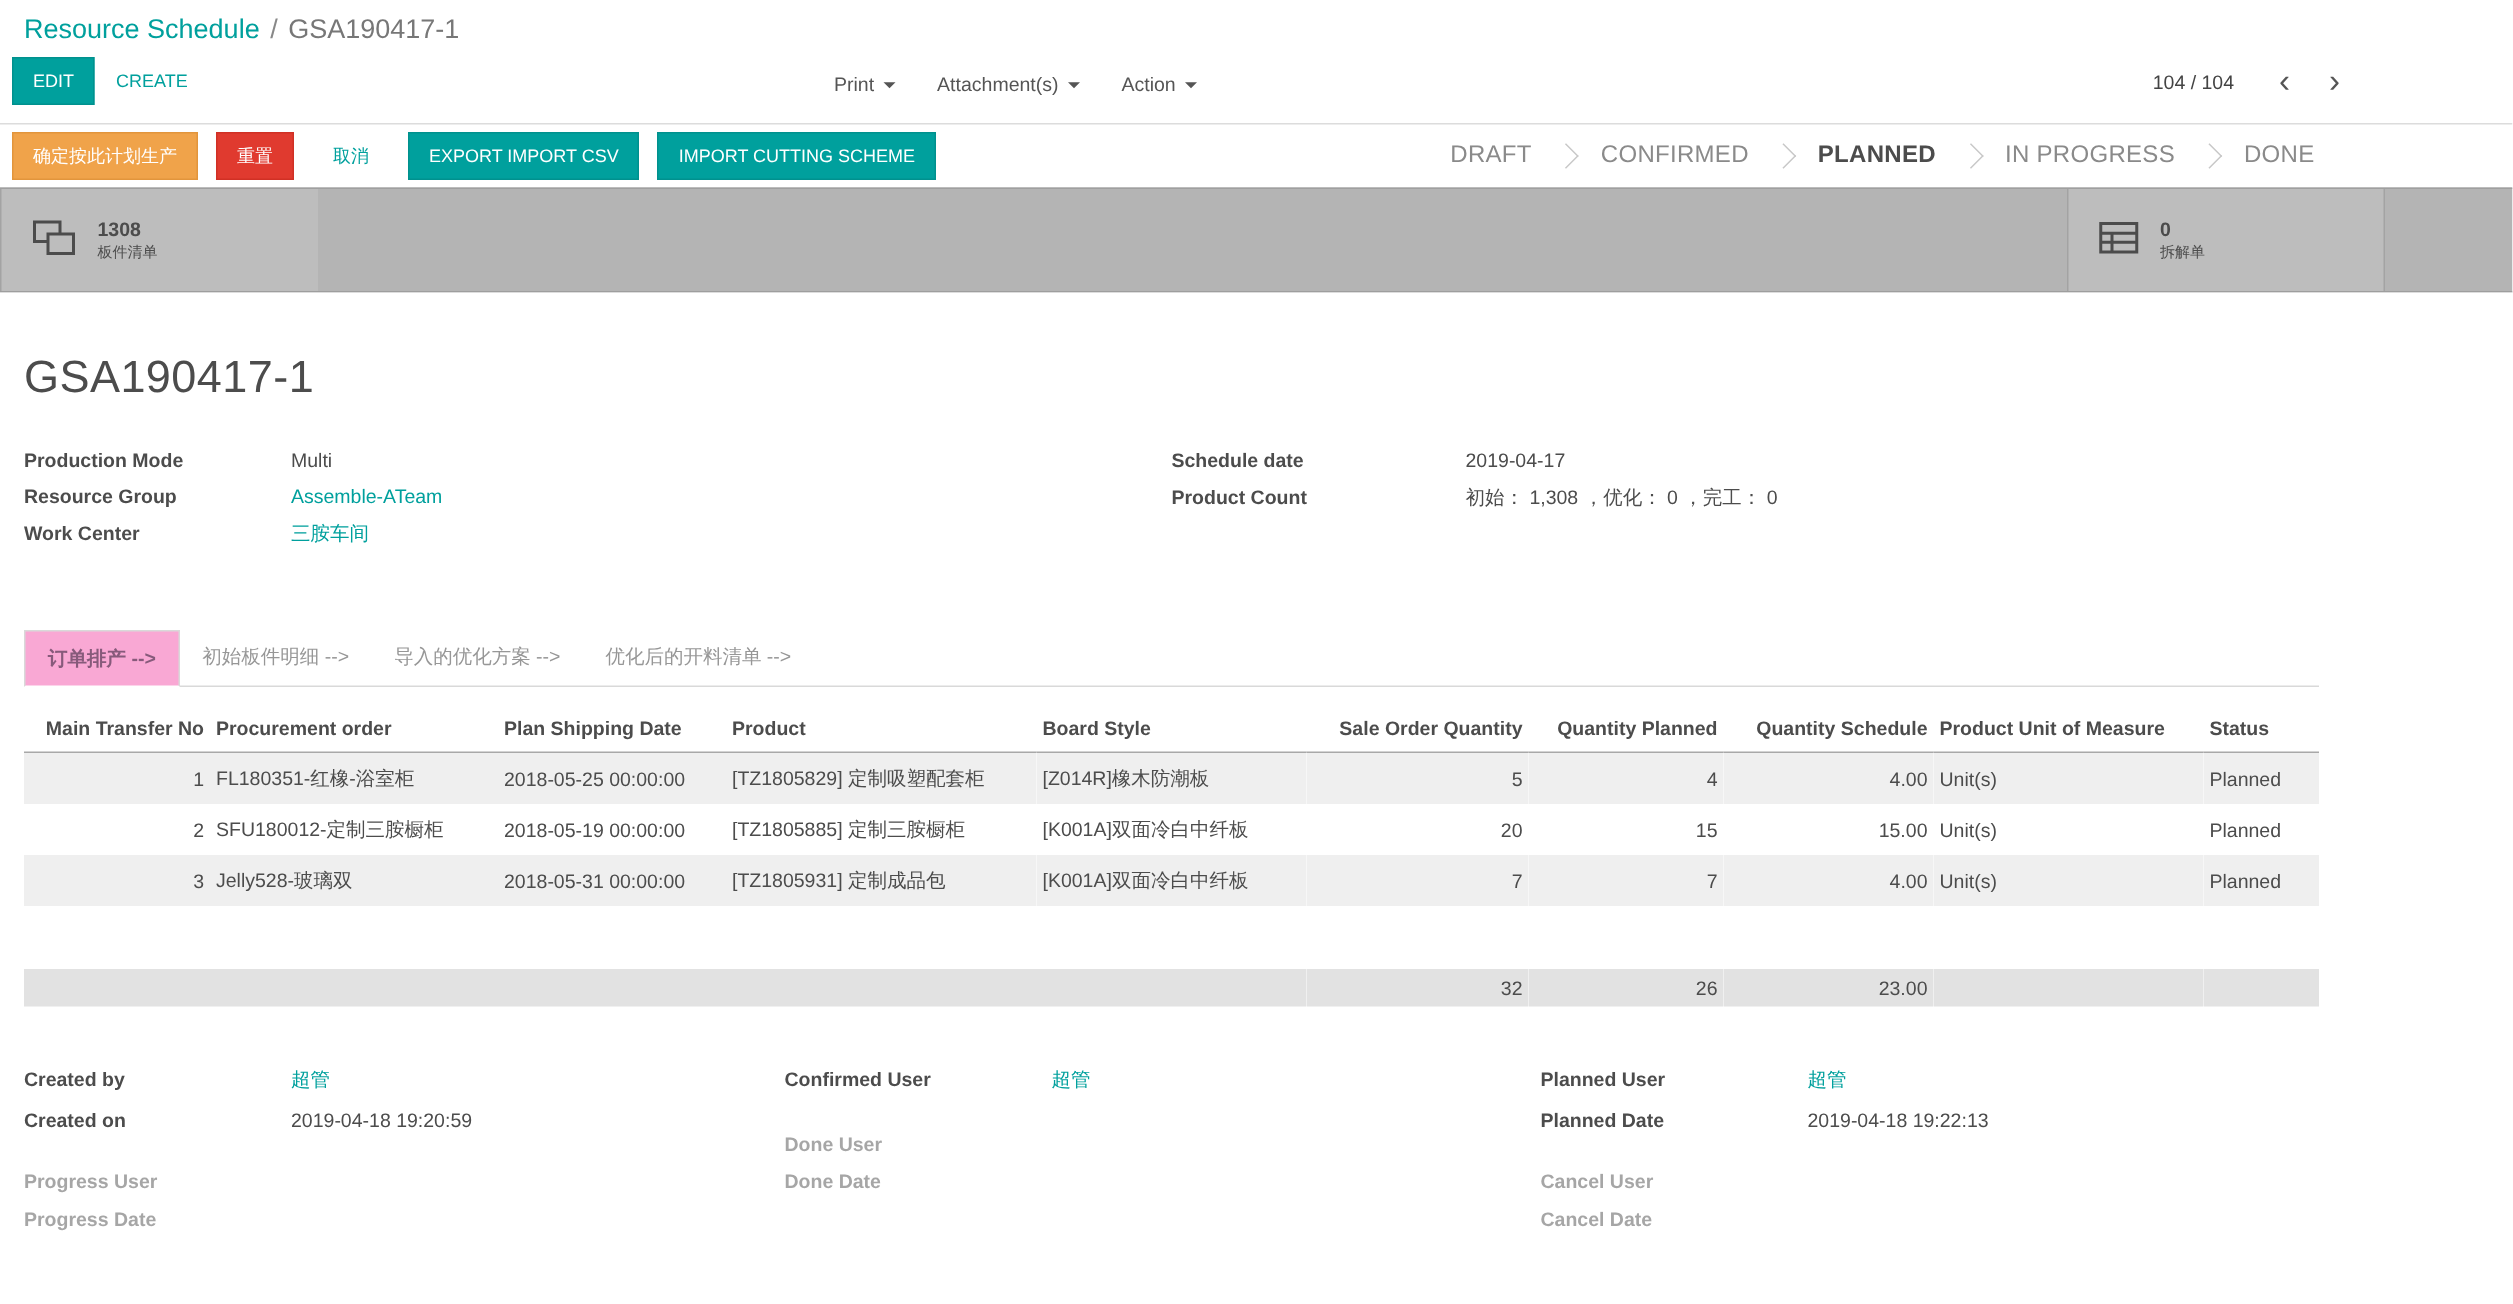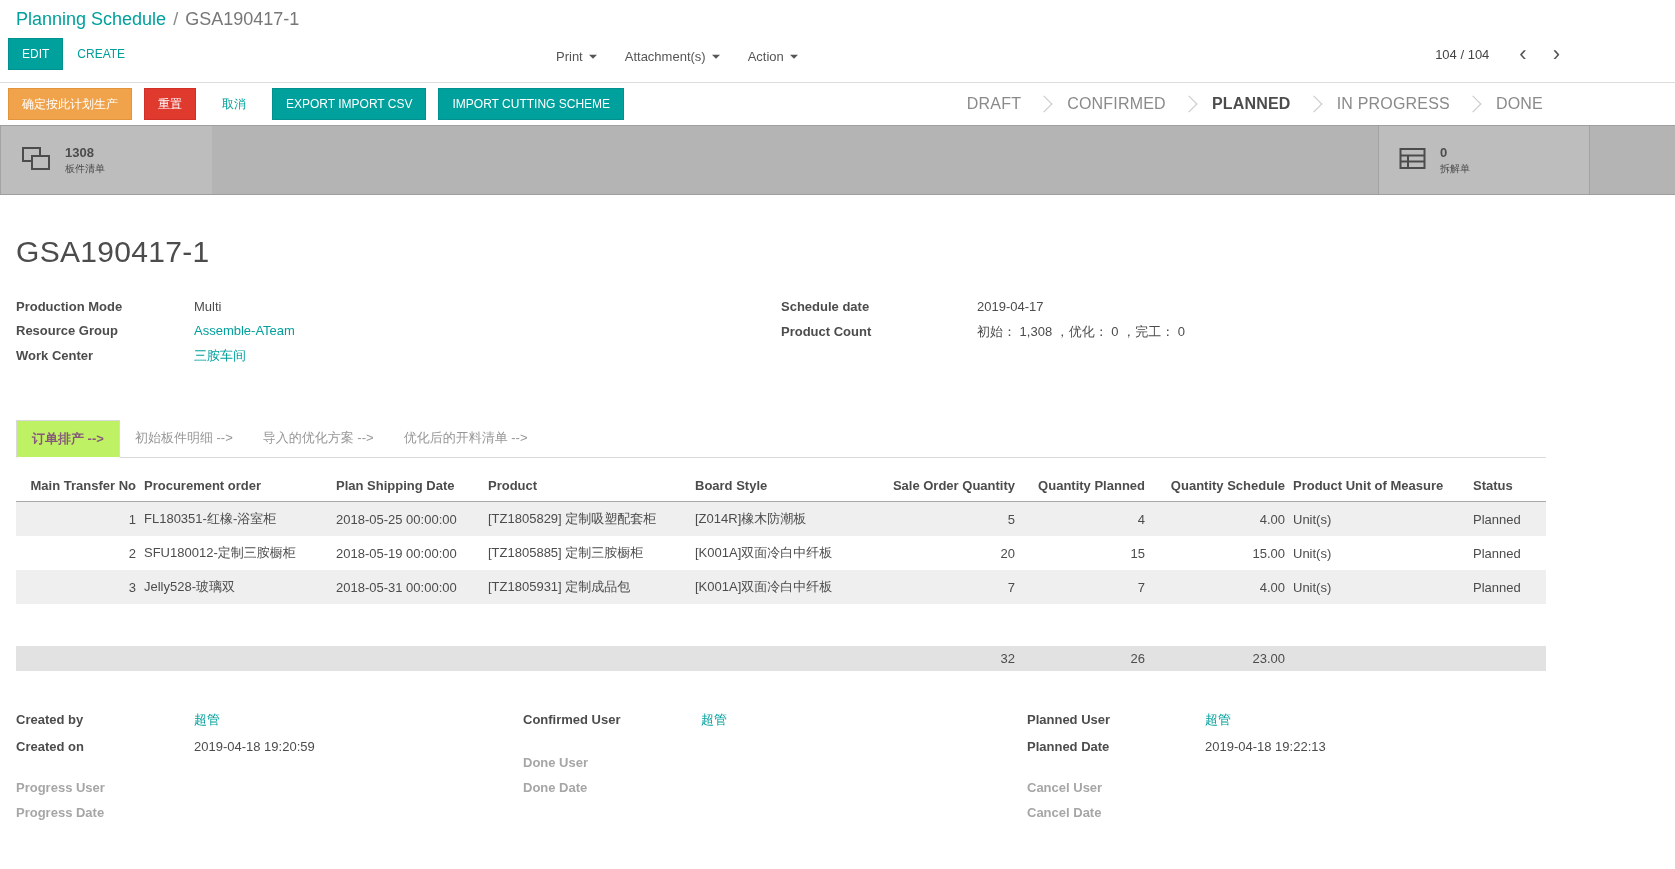--- a/index.html
+++ b/index.html
@@ -56,21 +56,21 @@
   .field-groups { display: flex; }
   .fgroup { width: 50%; }
   .frow { display: flex; margin-bottom: 9px; align-items: baseline; }
   .flabel { flex: 0 0 178px; font-weight: bold; }
   .fgroup-right .flabel { flex: 0 0 196px; }
   .link { color: #00a09d; cursor: pointer; }
 
   
   .tabs { display: flex; border-bottom: 1px solid #d9d9d9; margin-top: 46px; }
   .tab { padding: 9px 15px; color: #979797; cursor: pointer; margin-bottom: -1px; white-space: nowrap; }
-  .tab.active { color: #875a7b; font-weight: bold; background: #bef264; border: 1px solid #d9d9d9; border-bottom: 1px solid #fff; }
+  .tab.active { color: #875a7b; font-weight: bold; background: #f9a8d4; border: 1px solid #d9d9d9; border-bottom: 1px solid #fff; }
 
   
   table.lines { width: 100%; border-collapse: collapse; table-layout: fixed; margin-top: 12px; }
   .lines th { font-weight: bold; text-align: left; padding: 8px 4px; border-bottom: 1px solid #a8a8a8; white-space: nowrap; overflow: hidden; cursor: pointer; font-size: 13px; }
   .lines td { padding: 8px 4px; white-space: nowrap; overflow: hidden; font-size: 13px; }
   .lines tbody tr { cursor: pointer; }
   .lines tbody tr:nth-child(odd) { background: #efefef; }
   .lines .num { text-align: right; }
   .lines tfoot tr.spacer td { height: 42px; background: #fff; padding: 0; }
   .lines tfoot tr.totals td { background: #e2e2e2; padding: 5px 4px; }
@@ -80,21 +80,21 @@
   .ff-row { display: flex; margin-bottom: 10px; align-items: baseline; }
   .ff-row.gap { margin-top: 26px; }
   .ff-label { flex: 0 0 178px; font-weight: bold; }
   .ff-row.muted .ff-label { color: #a6a6a6; }
 </style>
 </head>
 <body>
 
 <div class="control-panel">
   <div class="breadcrumb">
-    <span class="bc-parent">Planning Schedule</span><span class="bc-sep">/</span><span class="bc-current">GSA190417-1</span>
+    <span class="bc-parent">Resource Schedule</span><span class="bc-sep">/</span><span class="bc-current">GSA190417-1</span>
   </div>
   <div class="button-row">
     <button class="btn btn-teal">EDIT</button>
     <button class="btn btn-plain-teal">CREATE</button>
     <div class="dropdown-group">
       <div class="dropdown">
         <span>Print</span>
         <span class="caret-down"></span>
       </div>
       <div class="dropdown">

